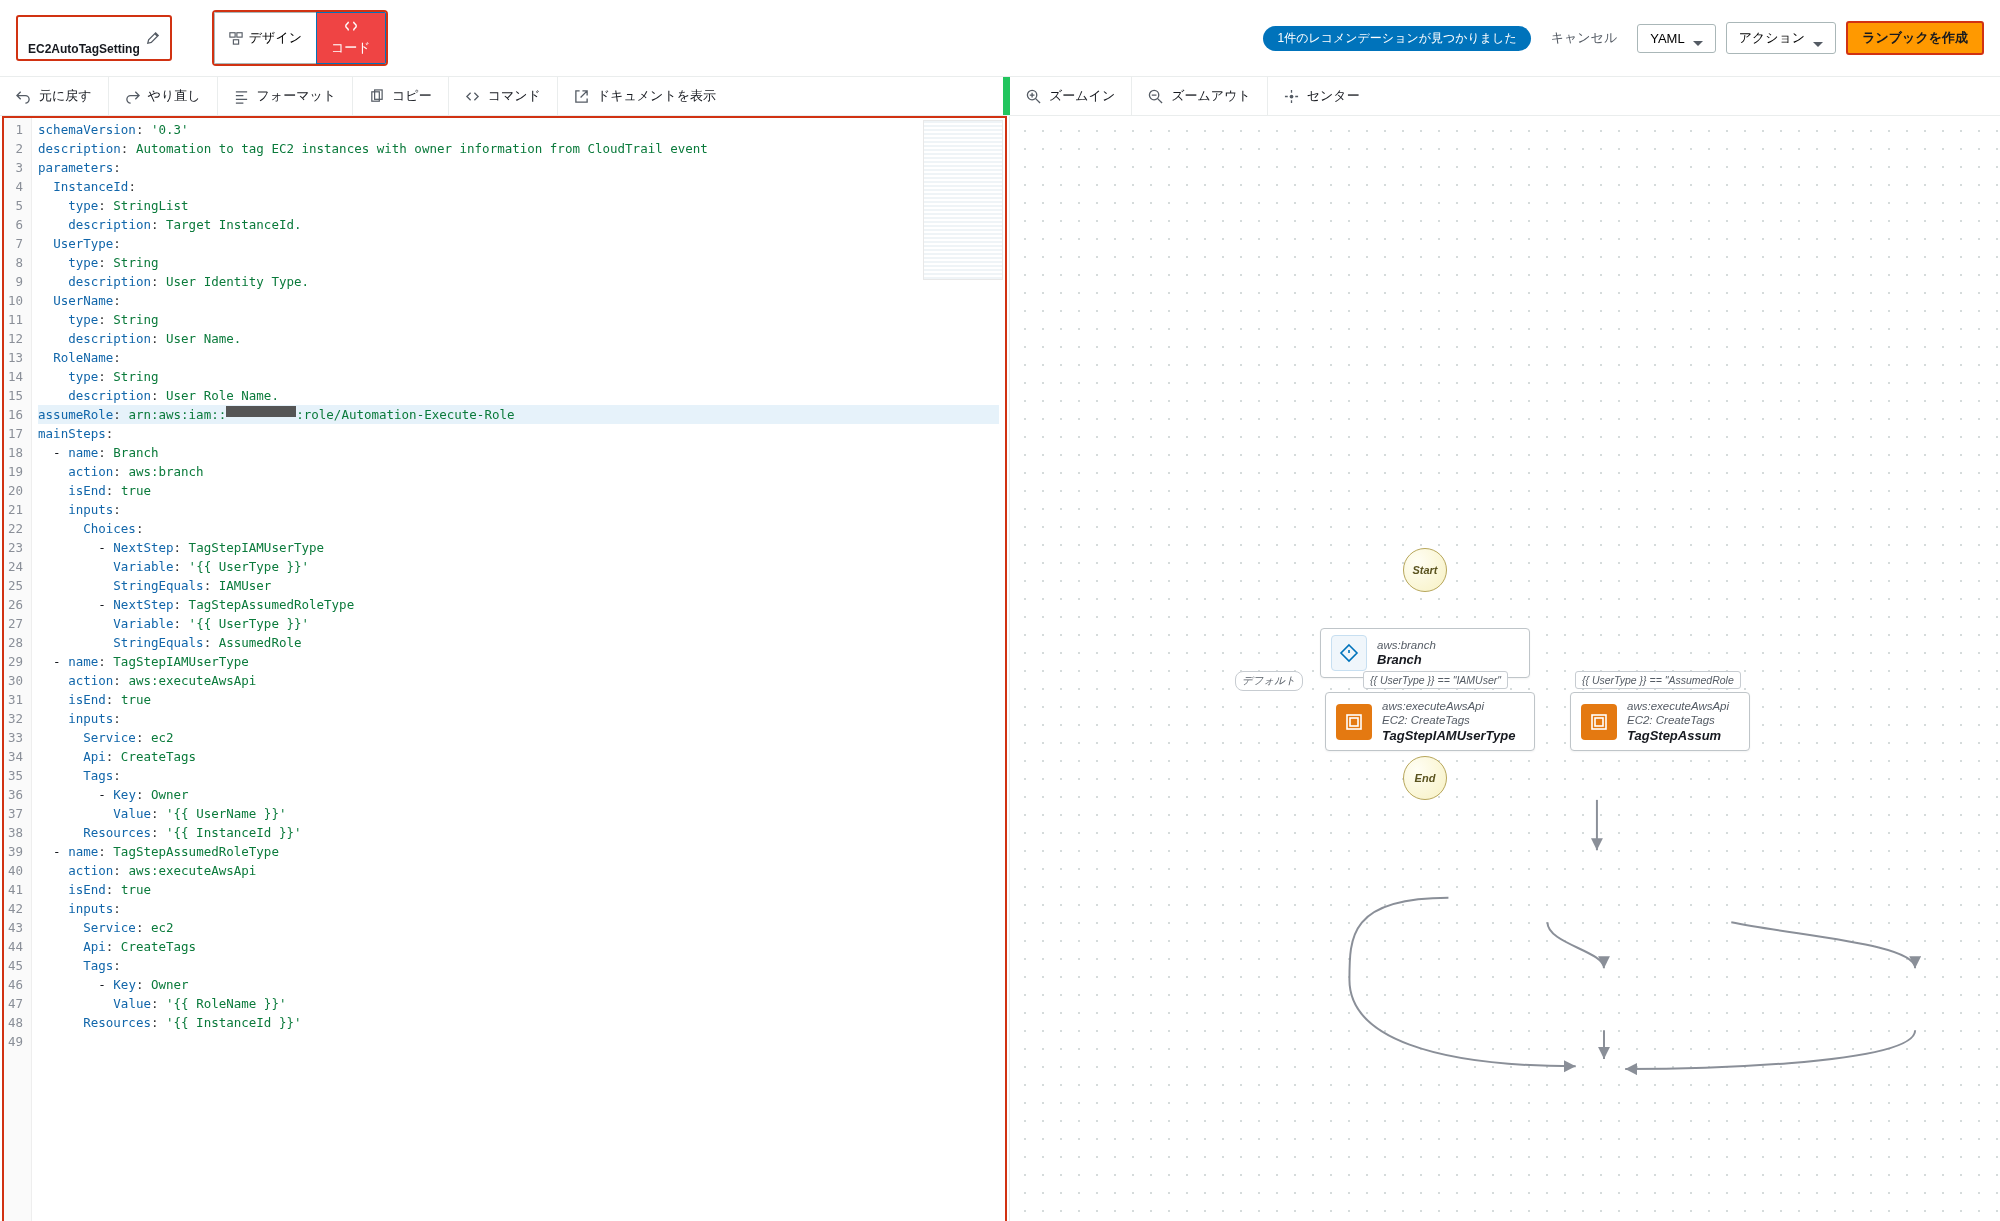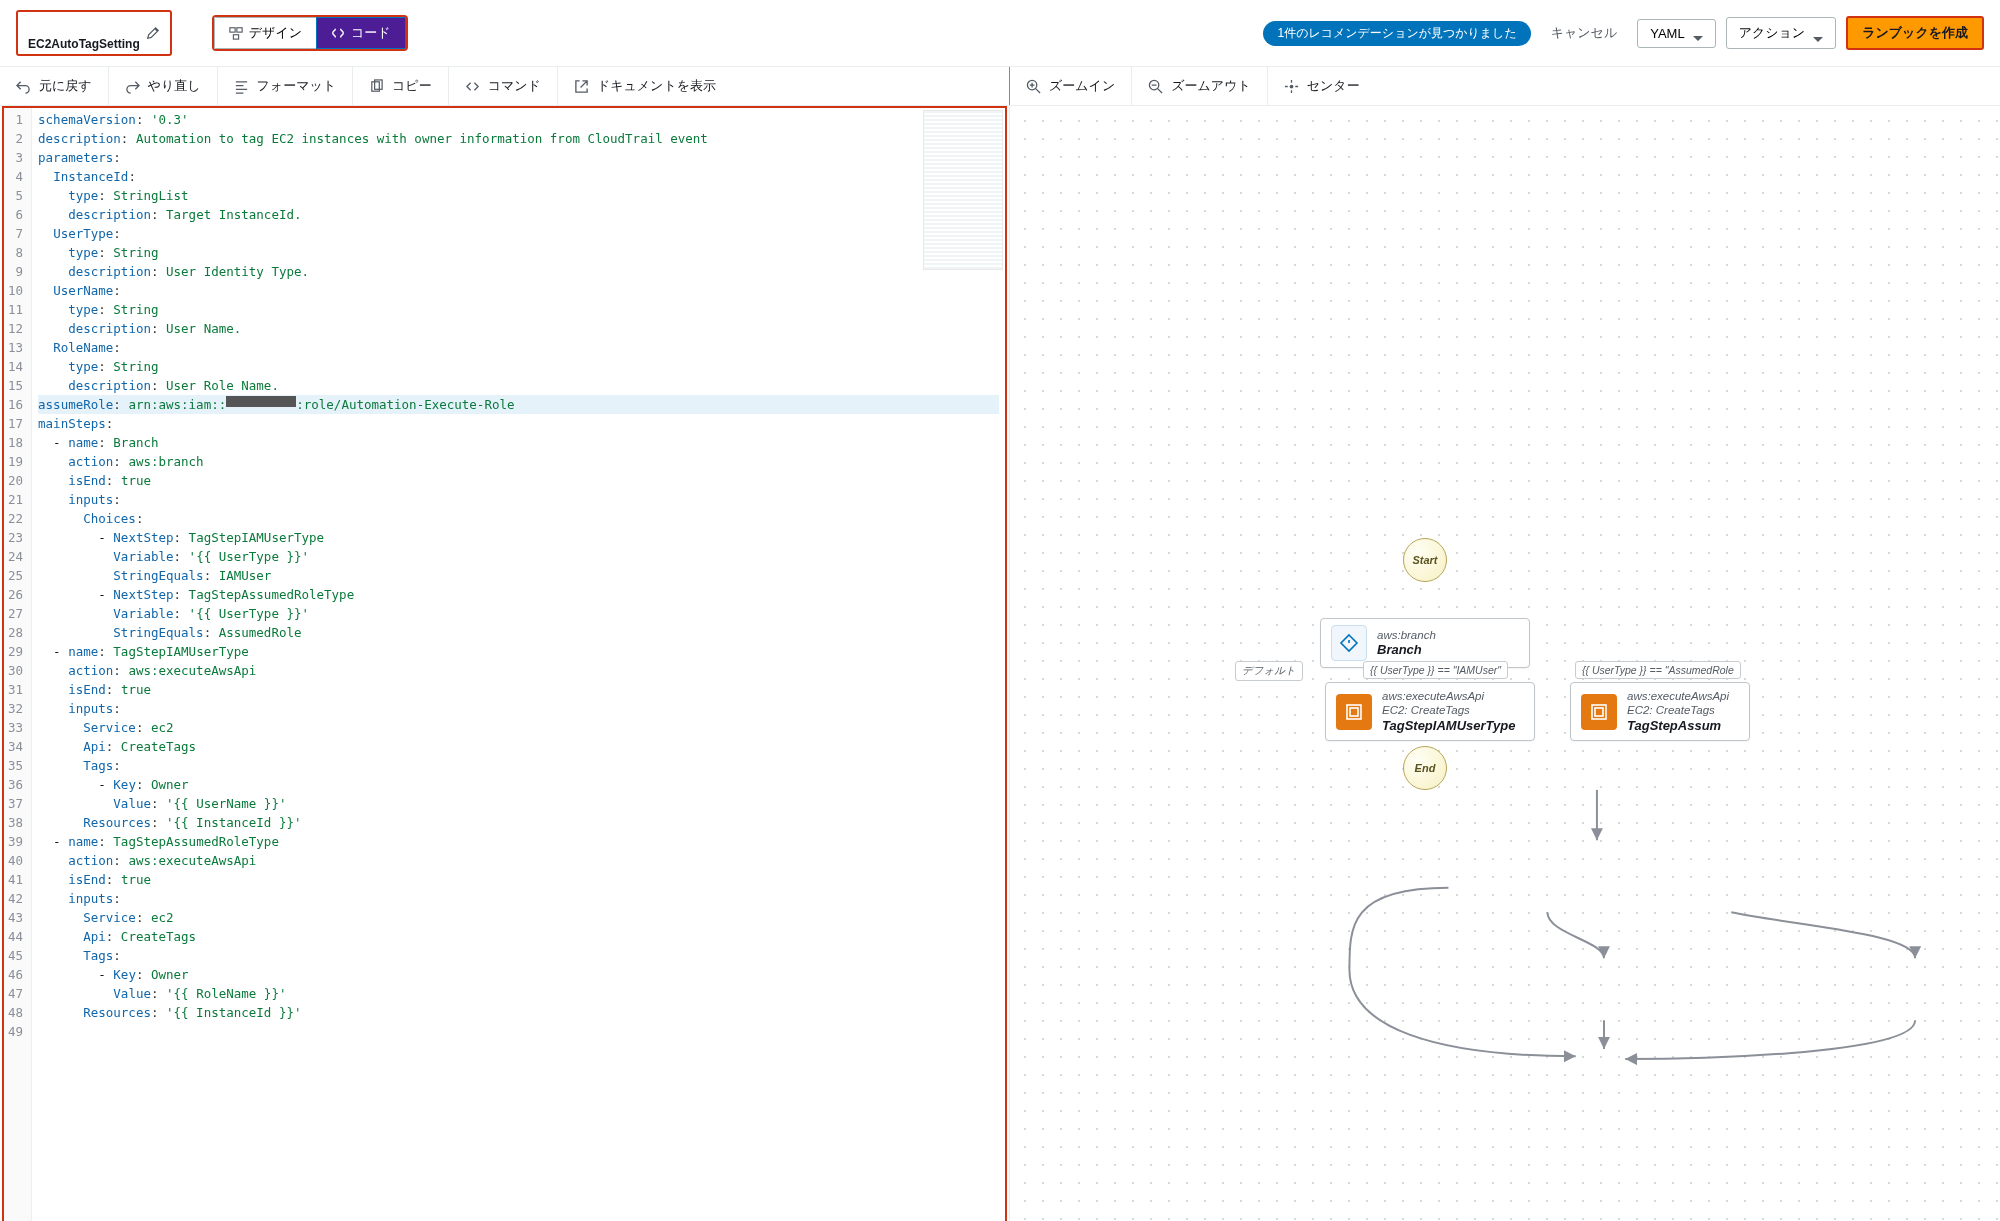--- a/index.html
+++ b/index.html
@@ -7,36 +7,36 @@
 
 
 .topbar { display: flex; align-items: center; padding: 10px 16px; border-bottom: 1px solid #eaeded; gap: 10px; }
 .doc-name-wrap { display: inline-flex; align-items: center; gap: 6px; border: 2px solid #d13212; padding: 3px 10px; border-radius: 3px; }
 .doc-name { font-weight: 700; font-size: 12px; margin-top: 22px; }
 .pencil-icon { width: 14px; height: 14px; }
 .spacer-sm { width: 20px; }
 
 .seg-group { display: inline-flex; border-radius: 4px; overflow: hidden; border: 2px solid #d13212; }
 .seg-btn { display: inline-flex; align-items: center; gap: 6px; padding: 6px 14px; font-size: 13px; border: 1px solid #aab7b8; background: #fff; cursor: pointer; }
-.seg-btn.active { background: #4c1d95; color: #fff; border-color: #0073bb; }
+.seg-btn.active { background: #ef4444; color: #fff; border-color: #0073bb; flex-direction: column; }
 .seg-btn .icon { width: 14px; height: 14px; }
 .seg-btn:first-child { border-right: none; }
 
 .flex-spacer { flex: 1; }
 
 .pill-info { background: #0073bb; color: #fff; font-size: 12px; padding: 4px 14px; border-radius: 14px; }
 .link-btn { background: none; border: none; color: #545b64; font-size: 13px; cursor: pointer; padding: 6px 10px; }
 .select-btn { display: inline-flex; align-items: flex-end; gap: 8px; border: 1px solid #aab7b8; background: #fff; padding: 6px 12px; border-radius: 3px; cursor: pointer; font-size: 13px; }
 .caret-down { width: 0; height: 0; border-left: 5px solid transparent; border-right: 5px solid transparent; border-top: 5px solid #545b64; }
 .primary-btn { background: #ff9900; color: #16191f; border: 2px solid #d13212; padding: 6px 14px; font-weight: 700; border-radius: 3px; cursor: pointer; font-size: 13px; }
 
 
 .toolbar-row { display: flex; align-items: stretch; border-bottom: 1px solid #eaeded; }
 .toolbar-left, .toolbar-right { display: flex; }
-.toolbar-left { flex: 0 0 50.5%; border-right: 1px solid #22c55e; }
+.toolbar-left { flex: 0 0 50.5%; border-right: 7px solid #22c55e; }
 .toolbar-right { flex: 1; }
 .tool-btn { display: inline-flex; align-items: center; gap: 8px; background: #fff; border: none; border-right: 1px solid #eaeded; padding: 10px 16px; font-size: 13px; cursor: pointer; color: #16191f; }
 .tool-btn:last-child { border-right: none; }
 .tool-btn .icon { width: 15px; height: 15px; }
 
 
 .split { display: flex; height: calc(100vh - 98px); }
 .left-pane { width: 50.5%; border-right: 1px solid #eaeded; display: flex; position: relative; }
 .right-pane { flex: 1; position: relative; background: #fff; font-style: italic; }
 
@@ -266,21 +266,21 @@
           <svg width="20" height="20" viewBox="0 0 20 20">
               <path fill="none" stroke="#0073bb" stroke-width="1.6" d="M10 2l8 8-8 8-8-8z M10 7v3M10 12v0"></path>
             </svg>
         </div>
         <div class="node-text">
           <span class="node-line1">aws:branch</span>
           <span class="node-title">Branch</span>
         </div>
       </div>
 
-      <div class="edge-label" style="left:225px; top:555px;">デフォルト</div>
+      <div class="edge-label" style="left:225px; top:555px;border-radius:8px;">デフォルト</div>
       <div class="edge-label" style="left:353px; top:555px;">{{ UserType }} == "IAMUser"</div>
       <div class="edge-label" style="left:565px; top:555px;">{{ UserType }} == "AssumedRole</div>
 
       <div class="node-box" style="left:315px; top:576px; width:210px;">
         <div class="nicon orange">
           <svg width="20" height="20" viewBox="0 0 20 20">
               <rect x="3" y="3" width="14" height="14" fill="none" stroke="#fff" stroke-width="1.6"></rect>
               <rect x="6" y="6" width="8" height="8" fill="none" stroke="#fff" stroke-width="1.6"></rect>
             </svg>
         </div>

